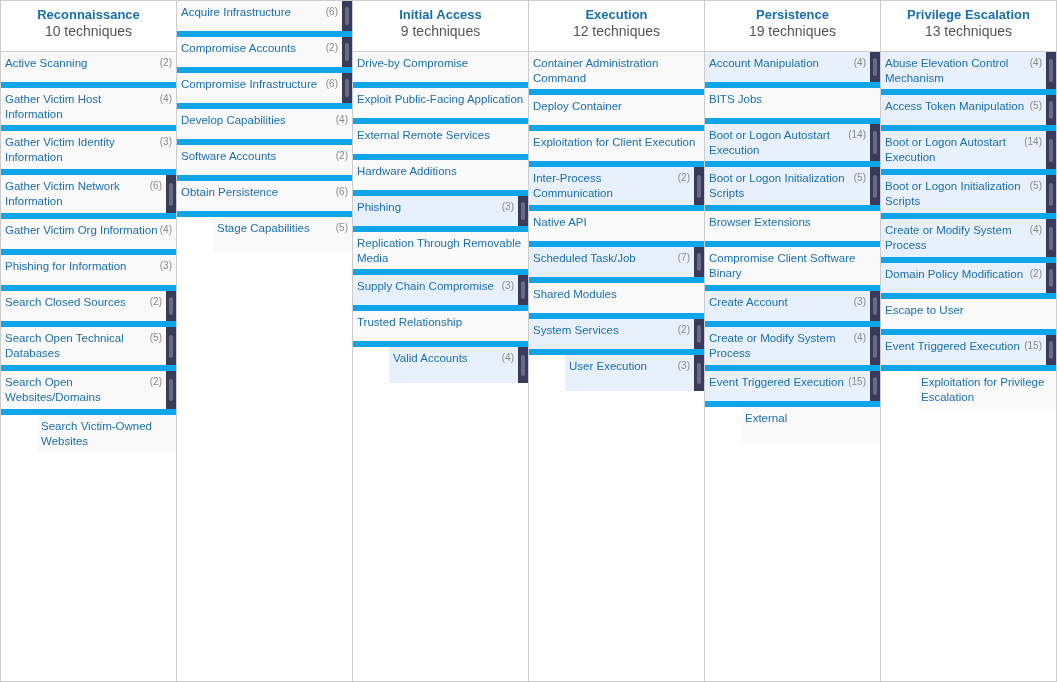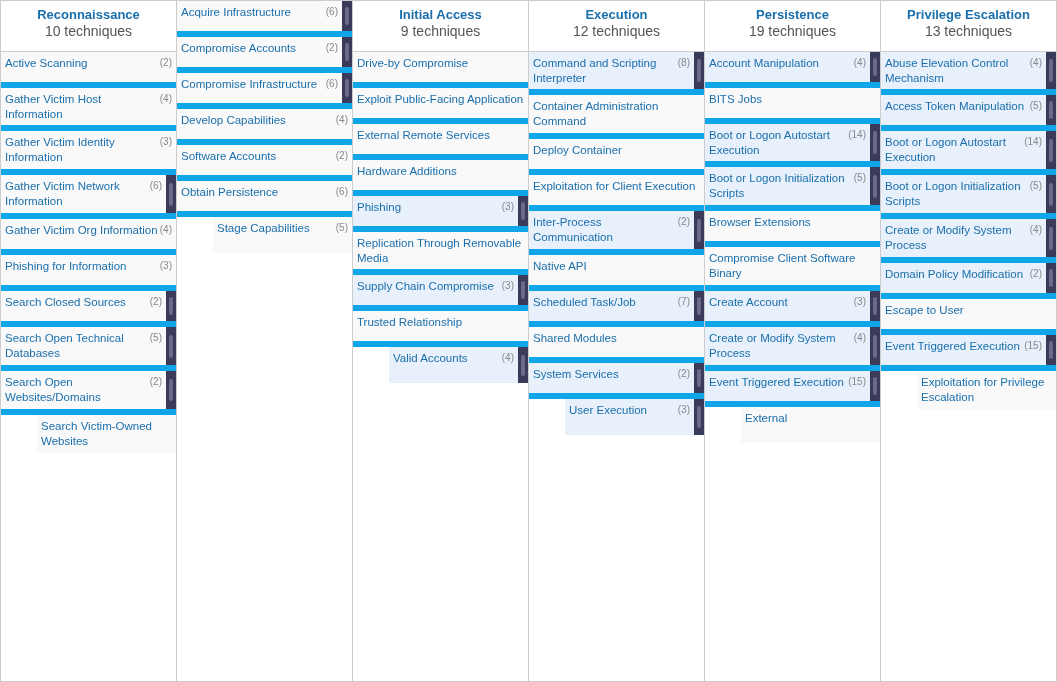--- a/index.html
+++ b/index.html
@@ -306,29 +306,20 @@
         </div>
       </div>
     </div>
     <div class="column">
       <div class="col-header">
         <div class="col-title">Execution</div>
         <div class="col-subtitle">12 techniques</div>
       </div>
       <div class="col-body">
         <div class="technique-row">
-          <div class="technique-cell highlighted">
-            <span class="tech-name"><a class="technique-link" href="#">Command and Scripting Interpreter</a></span>
-            <span class="tech-count"> (8)</span>
-          </div>
-          <div class="side-indicator dark">
-            <div class="side-indicator-bar"></div>
-          </div>
-        </div>
-        <div class="technique-row">
           <div class="technique-cell">
             <span class="tech-name"><a class="technique-link" href="#">Container Administration Command</a></span>
           </div>
         </div>
         <div class="technique-row">
           <div class="technique-cell">
             <span class="tech-name"><a class="technique-link" href="#">Deploy Container</a></span>
           </div>
         </div>
         <div class="technique-row">

